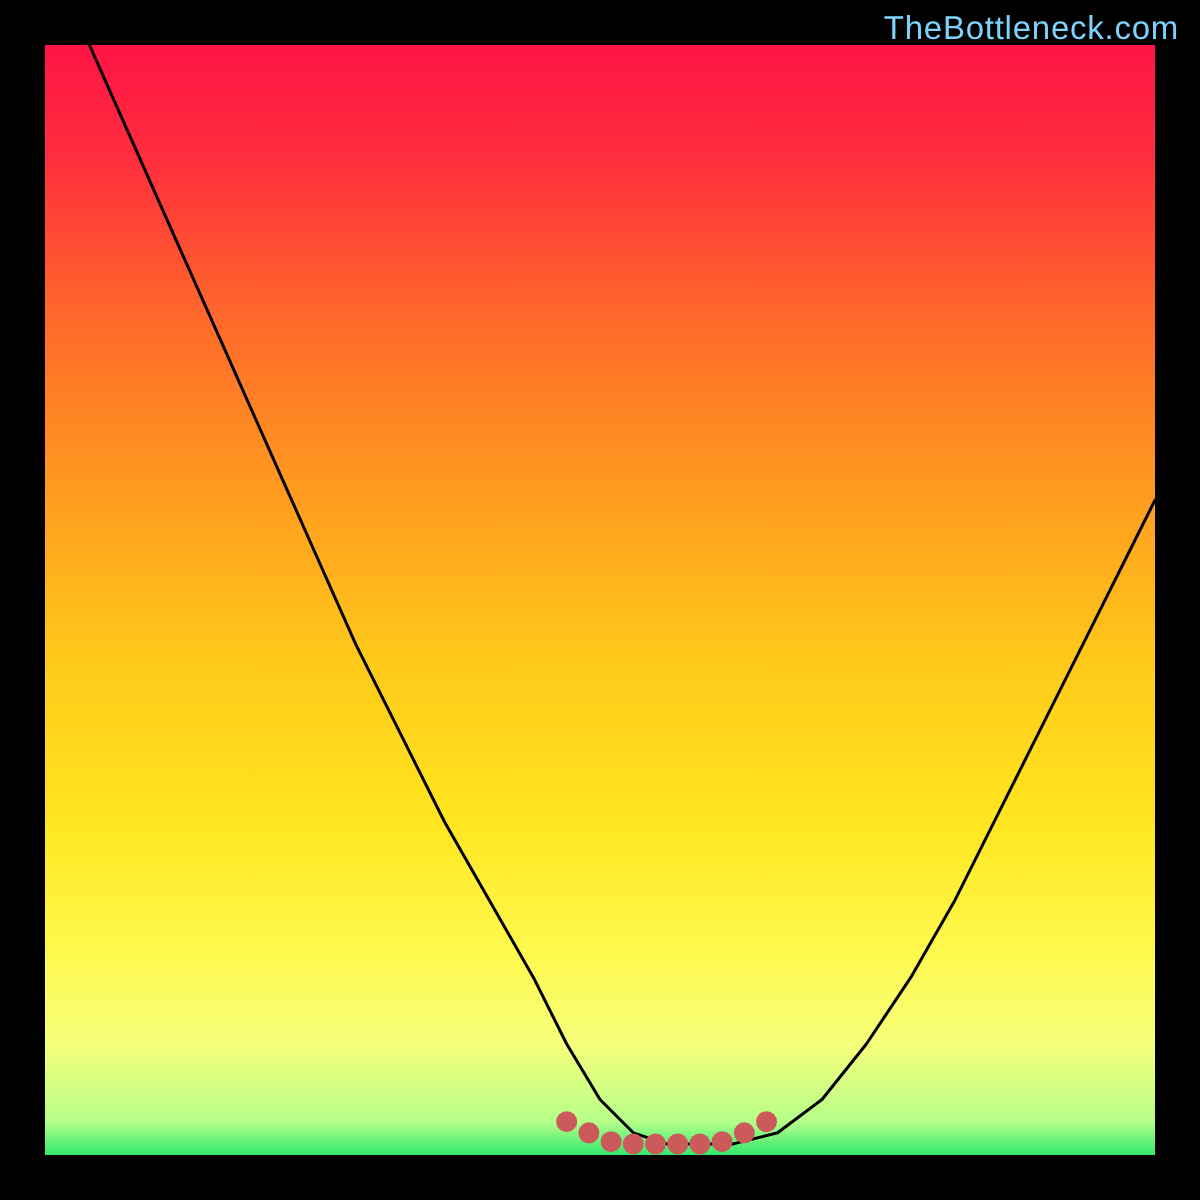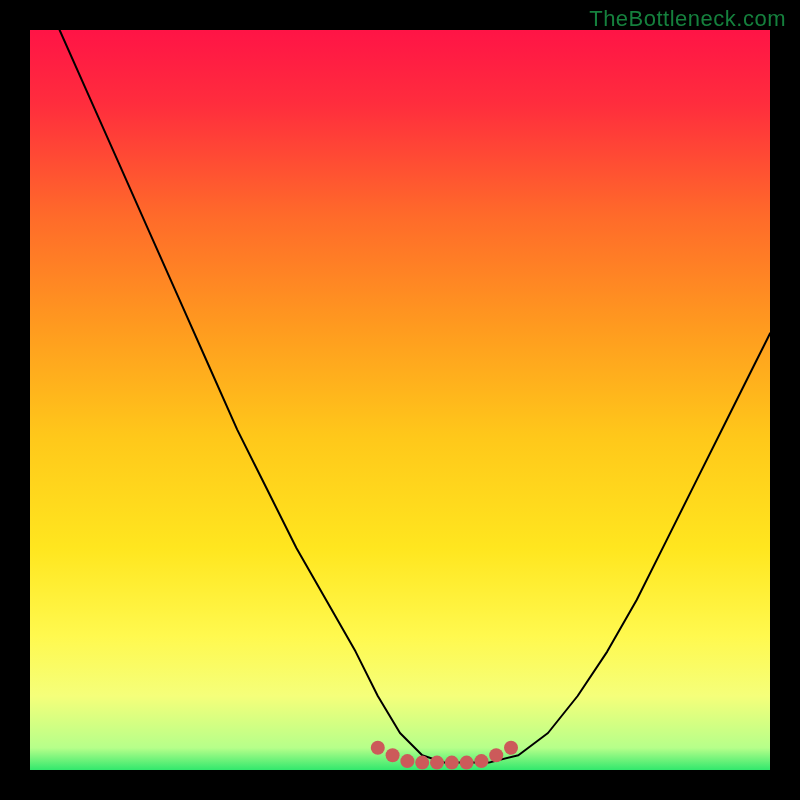--- a/index.html
+++ b/index.html
@@ -14,21 +14,21 @@
   .frame {
     position: relative;
     width: 800px;
     height: 800px;
     background: #000;
   }
   .watermark {
     position: absolute;
     top: 6px;
     right: 14px;
-    color: #15803d;
+    color: #7dd3fc;
     font-size: 22px;
     letter-spacing: 0.5px;
     font-weight: 500;
     z-index: 3;
   }
   .plot {
     position: absolute;
     left: 30px;
     top: 30px;
     width: 740px;

